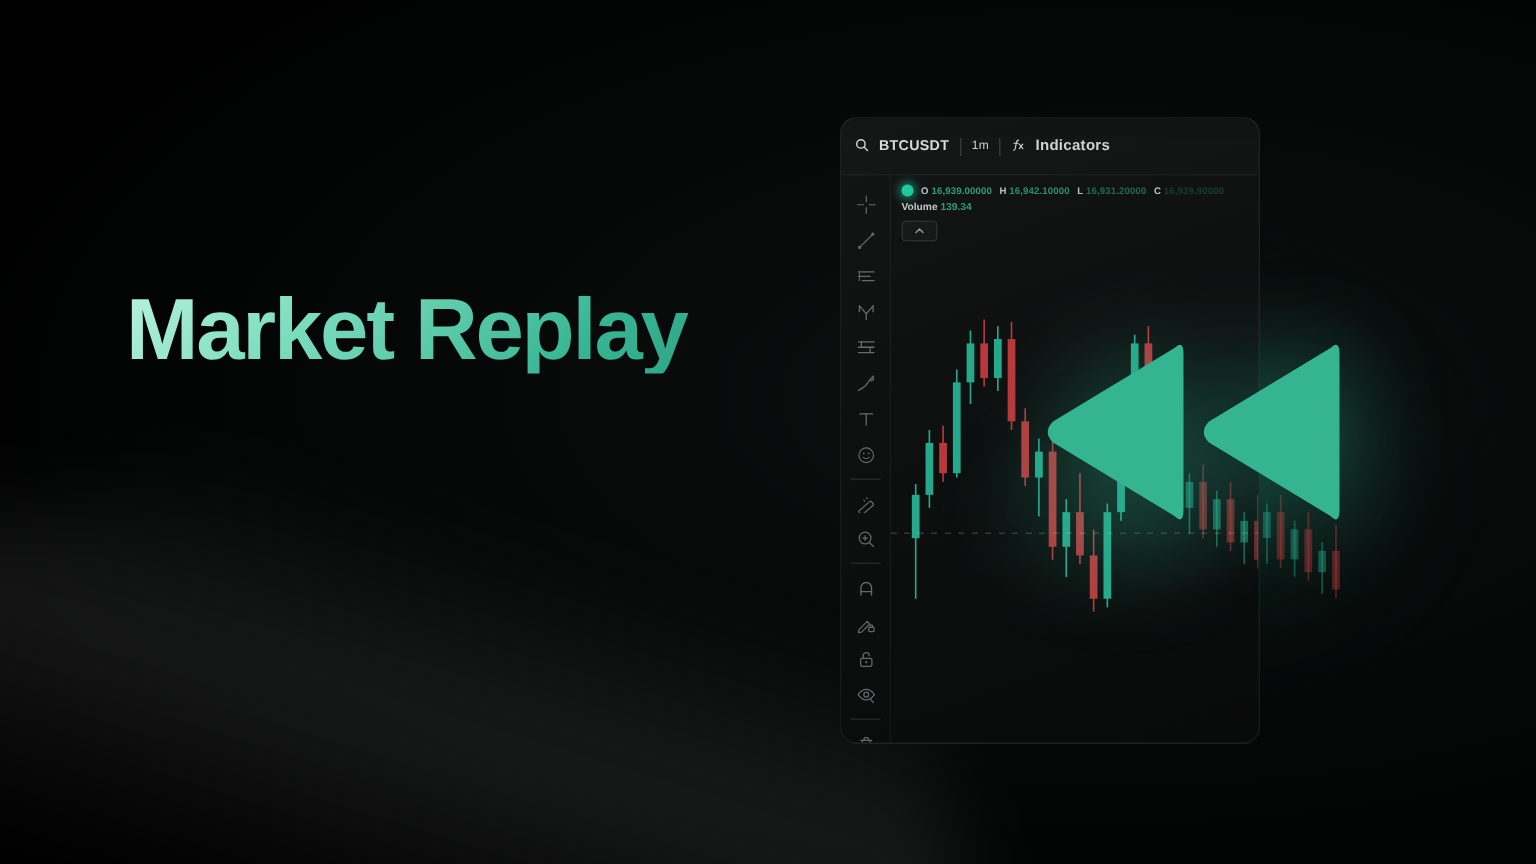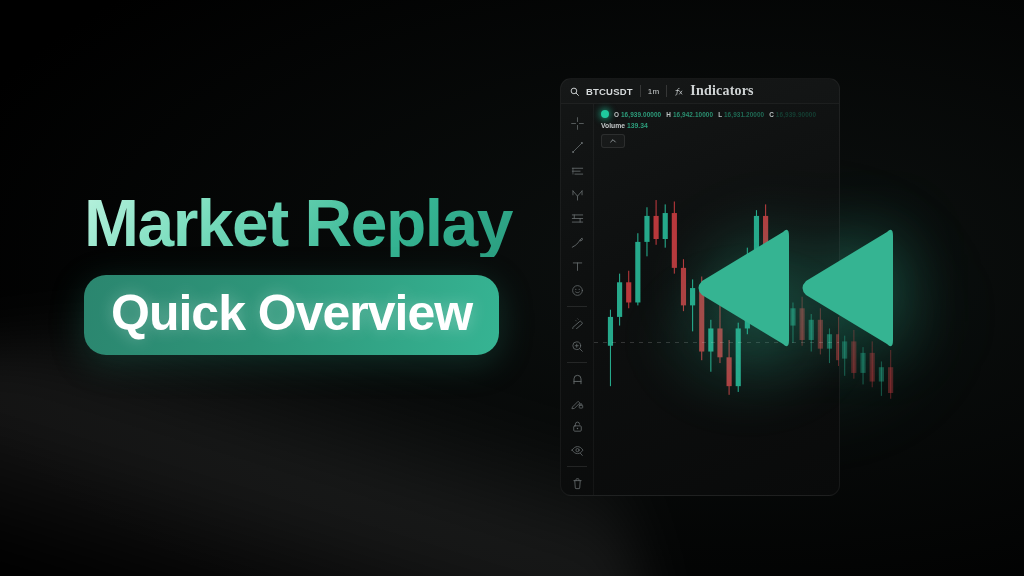--- a/index.html
+++ b/index.html
@@ -26,21 +26,21 @@
   }
   #bg-teal-glow {
     position:absolute; left:600px; top:150px; width:420px; height:330px;
     background:radial-gradient(closest-side, rgba(45,175,145,.20), rgba(0,0,0,0) 70%);
     filter:blur(34px); pointer-events:none;
   }
 
   
   #headline-block { position:absolute; left:84px; top:190px; width:430px; }
   #title-main {
-    font-size:66px; font-weight:700; letter-spacing:-1.5px; line-height:1.02;
+    font-size:58px; font-weight:700; letter-spacing:-1.5px; line-height:1.02;
     background:linear-gradient(135deg,#b9f2de 0%,#79dcbd 30%,#35b492 72%,#2a9c7f 100%);
     -webkit-background-clip:text; background-clip:text; color:transparent;
     white-space:nowrap;
   }
   #subtitle-pill {
     margin-top:18px; display:inline-block;
     padding:13px 27px 17px 27px;
     border-radius:22px;
     background:linear-gradient(100deg,#2b866f 0%,#2e9579 42%,#36b493 100%);
     box-shadow:0 8px 34px rgba(45,160,130,.25);
@@ -53,28 +53,29 @@
 
   
   #chart-panel {
     position:absolute; left:560px; top:78px; width:280px; height:418px;
     background:linear-gradient(160deg,#141616 0%,#0e1010 40%,#090a0a 100%);
     border:1px solid rgba(255,255,255,.055);
     border-radius:11px;
     overflow:hidden;
   }
   #panel-header {
-    height:25px; display:flex; align-items:center; gap:7px;
+    height:25px; display:flex; gap:7px;
     padding:0 9px;
     border-bottom:1px solid rgba(255,255,255,.045);
     background:rgba(255,255,255,.012);
+    margin-top:13px;
   }
   .hdr-txt { color:#d6dadb; font-size:9.5px; font-weight:700; letter-spacing:.2px; }
   .hdr-txt.dim { color:#c9cdce; font-weight:400; font-size:8px; }
-  .hdr-txt.ind { font-weight:600; font-size:14px; color:#cfd3d4;font-family:Liberation Serif, serif; }
+  .hdr-txt.ind { font-weight:600; font-size:10px; color:#cfd3d4; }
   .hdr-div { width:1px; height:12px; background:rgba(255,255,255,.14); }
   .svg-ico { display:block; }
 
   #panel-body { display:flex; height:calc(100% - 25px); }
 
   
   #left-toolbar {
     width:33px; flex:0 0 33px;
     border-right:1px solid rgba(255,255,255,.045);
     padding-top:8px;
@@ -136,23 +137,20 @@
 </style>
 </head>
 <body>
 
 <div id="bg-vignette"></div>
 <div id="bg-sweep"></div>
 <div id="bg-teal-glow"></div>
 
 <div id="headline-block">
   <div id="title-main">Market Replay</div>
-  <div id="subtitle-pill">
-    <span id="subtitle-text">Quick Overview</span>
-  </div>
 </div>
 
 <svg id="candles-overflow" viewBox="0 0 200 418" preserveAspectRatio="none">
     <rect x="4.05" y="257.6666666666667" width="1.2" height="40.13333333332287" fill="#26a98b" opacity="0.42"></rect>
     <rect x="2" y="263.40000000002084" width="5.2" height="17.199999999958266" fill="#26a98b" opacity="0.42"></rect>
     <rect x="13.249999999999998" y="251.93333333331248" width="1.2" height="48.73333333335415" fill="#b9383c" opacity="0.42"></rect>
     <rect x="11.2" y="263.40000000002084" width="5.2" height="31.533333333291637" fill="#b9383c" opacity="0.42"></rect>
     <rect x="22.45" y="269.13333333332287" width="1.2" height="37.26666666669803" fill="#26a98b" opacity="0.42"></rect>
     <rect x="20.4" y="274.86666666667713" width="5.2" height="20.066666666635342" fill="#26a98b" opacity="0.42"></rect>
     <rect x="31.649999999999995" y="263.40000000002084" width="1.2" height="45.86666666662501" fill="#b9383c" opacity="0.42"></rect>

